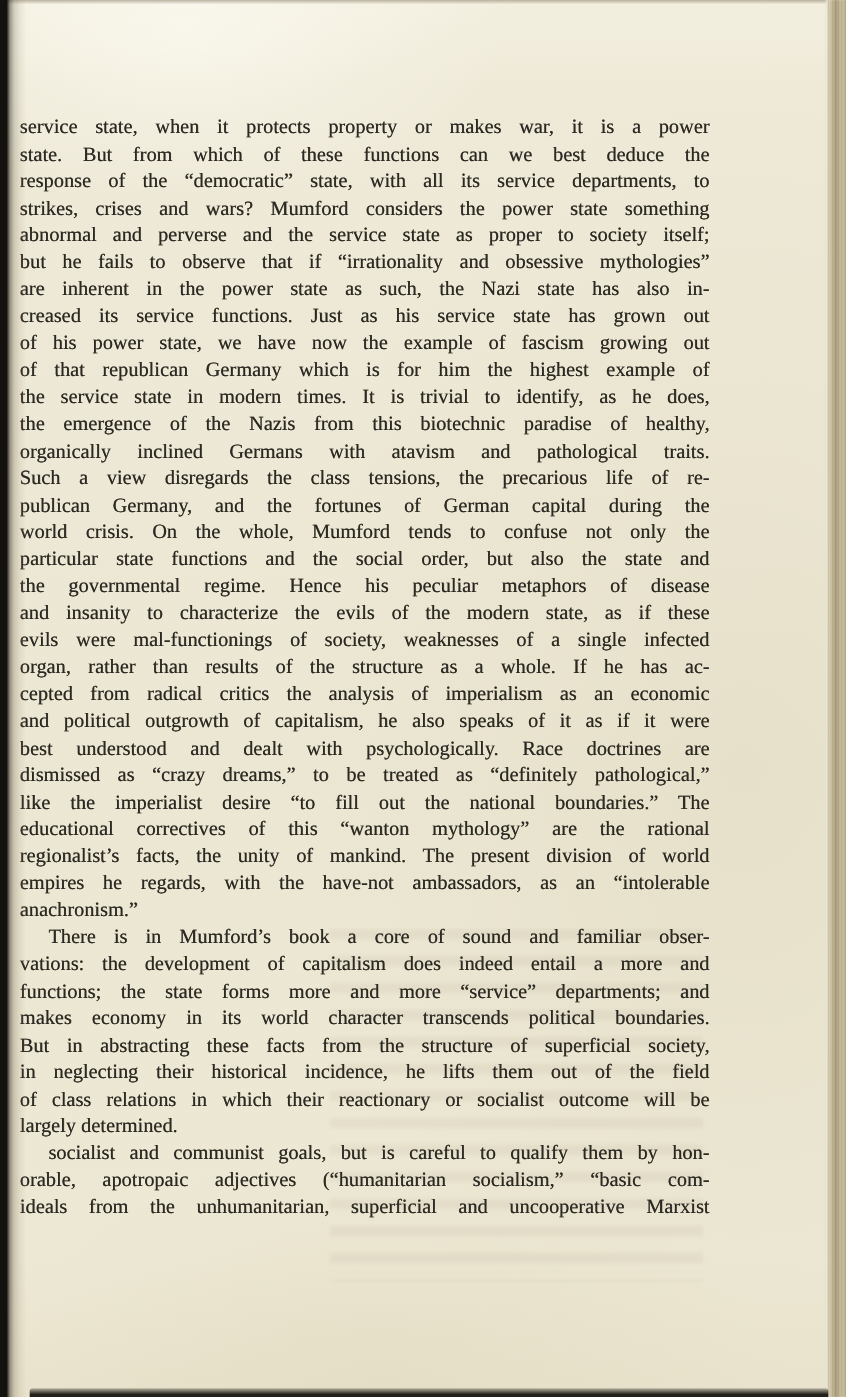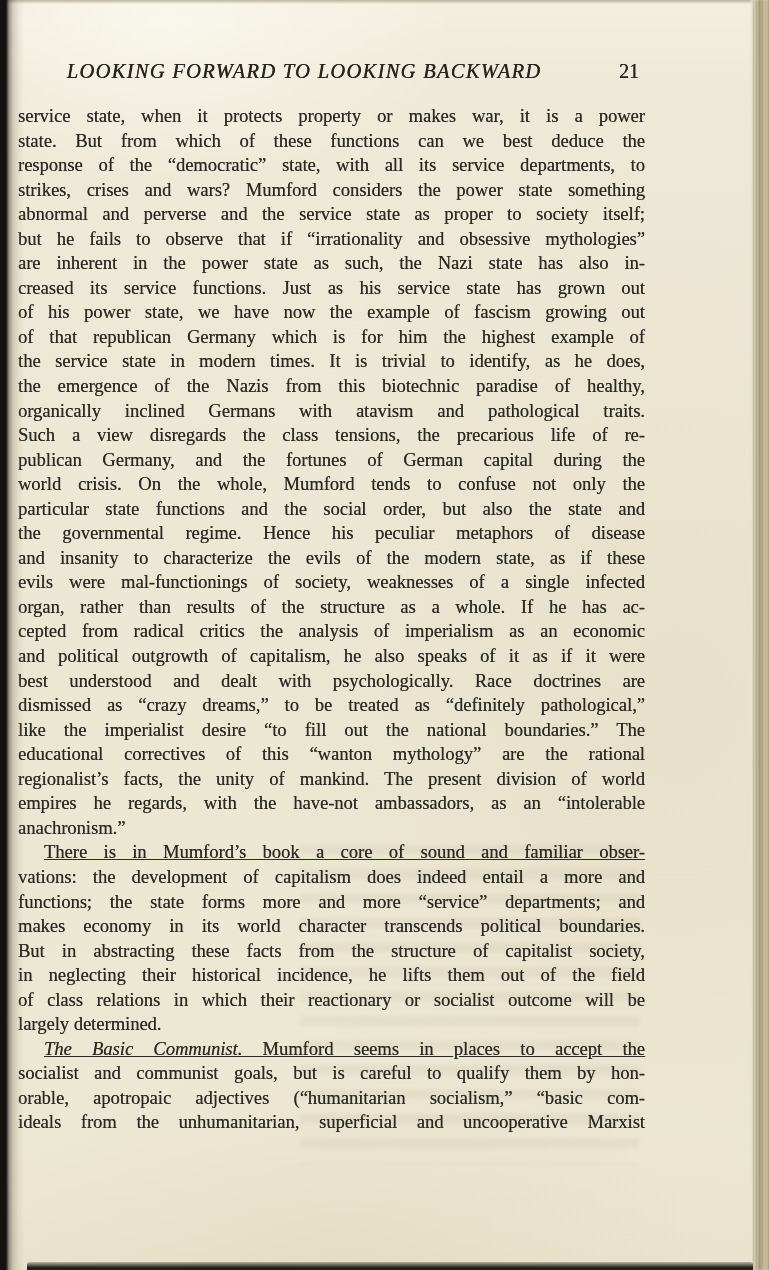--- a/index.html
+++ b/index.html
@@ -93,34 +93,30 @@
   .para { margin: 0; padding: 0; }
   .line {
     height: 24.55px;
     text-align: justify;
     text-align-last: justify;
   }
   .line.nojust {
     text-align: left;
     text-align-last: auto;
   }
-  .para.indent .line:first-child { text-indent: 26px; text-decoration: underline; }
+  .para.indent .line:first-child { text-indent: 26px; }
   .line i { font-style: italic; }
 </style>
 </head>
 <body>
 
 <div class="scan">
   <div class="edge-top"></div>
   <div class="ghost"></div>
 
-  <div class="running-head">
-    <span class="head-title">LOOKING FORWARD TO LOOKING BACKWARD</span>
-    <span class="head-page">21</span>
-  </div>
 
   <div class="body-text" id="body-text">
       <div class="para">
         <div class="line">service state, when it protects property or makes war, it is a power</div>
         <div class="line">state. But from which of these functions can we best deduce the</div>
         <div class="line">response of the “democratic” state, with all its service departments, to</div>
         <div class="line">strikes, crises and wars? Mumford considers the power state something</div>
         <div class="line">abnormal and perverse and the service state as proper to society itself;</div>
         <div class="line">but he fails to observe that if “irrationality and obsessive mythologies”</div>
         <div class="line">are inherent in the power state as such, the Nazi state has also in-</div>
@@ -146,27 +142,26 @@
         <div class="line">educational correctives of this “wanton mythology” are the rational</div>
         <div class="line">regionalist’s facts, the unity of mankind. The present division of world</div>
         <div class="line">empires he regards, with the have-not ambassadors, as an “intolerable</div>
         <div class="line nojust">anachronism.”</div>
       </div>
       <div class="para indent">
         <div class="line">There is in Mumford’s book a core of sound and familiar obser-</div>
         <div class="line">vations: the development of capitalism does indeed entail a more and</div>
         <div class="line">functions; the state forms more and more “service” departments; and</div>
         <div class="line">makes economy in its world character transcends political boundaries.</div>
-        <div class="line">But in abstracting these facts from the structure of capitalist society,</div>
+        <div class="line">But in abstracting these facts from the structure of superficial society,</div>
         <div class="line">in neglecting their historical incidence, he lifts them out of the field</div>
         <div class="line">of class relations in which their reactionary or socialist outcome will be</div>
         <div class="line nojust">largely determined.</div>
       </div>
       <div class="para indent">
-        <div class="line"><i>The Basic Communist.</i> Mumford seems in places to accept the</div>
         <div class="line">socialist and communist goals, but is careful to qualify them by hon-</div>
         <div class="line">orable, apotropaic adjectives (“humanitarian socialism,” “basic com-</div>
         <div class="line">ideals from the unhumanitarian, superficial and uncooperative Marxist</div>
       </div>
     </div>
 
   <div class="edge-left"></div>
   <div class="edge-right"></div>
   <div class="edge-bottom"></div>
 </div>

